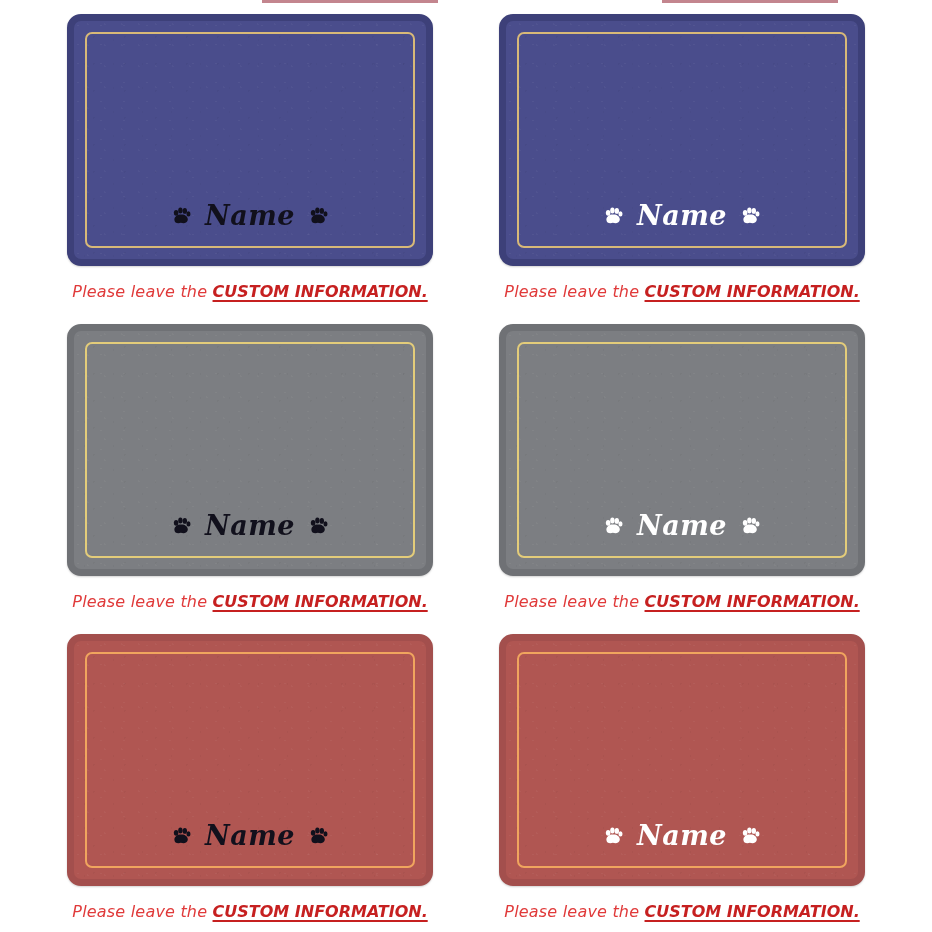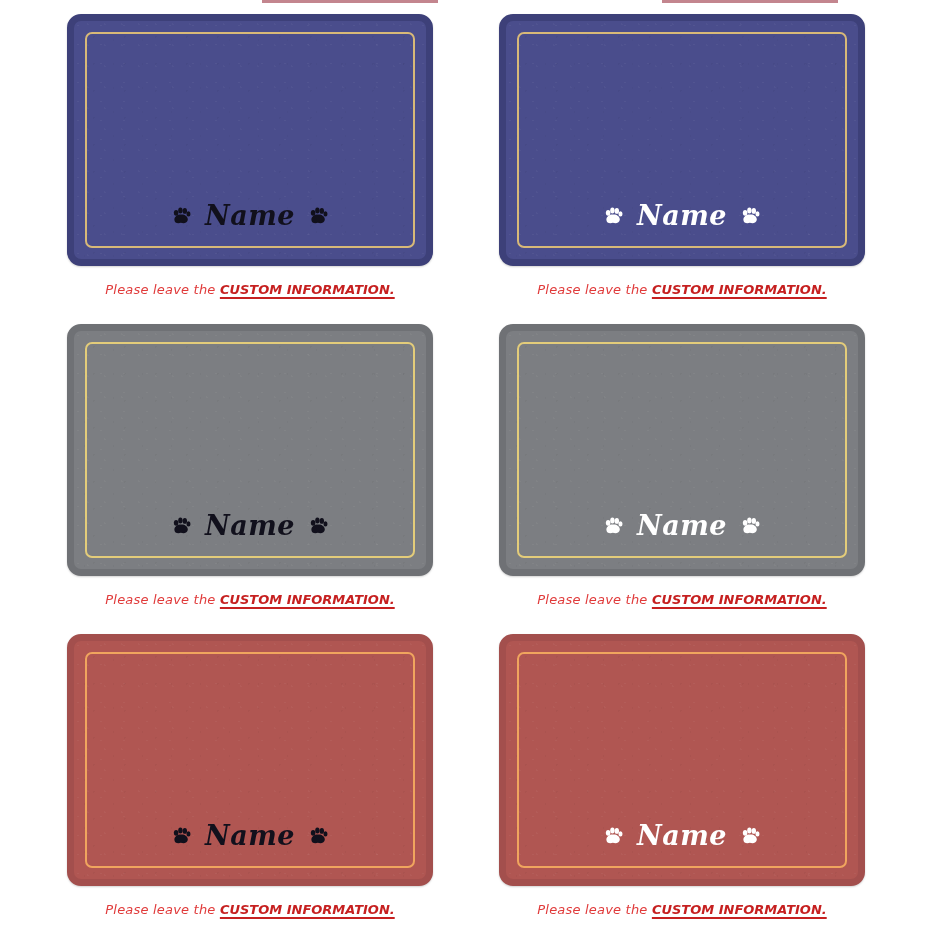--- a/index.html
+++ b/index.html
@@ -93,21 +93,21 @@
     color:var(--ink);
   }
   .paw{ display:block; }
   .paw svg{ display:block; }
 
   
   .caption{
     margin-top:16px;
     font-family:"DejaVu Sans", sans-serif;
     font-style:italic;
-    font-size:13px;
+    font-size:16px;
     color:#e03a3a;
     white-space:nowrap;
     letter-spacing:.2px;
   }
   .caption .strong{
     font-weight:700;
     color:#c62020;
     text-decoration:underline;
     text-underline-offset:3px;
     text-decoration-thickness:2px;

